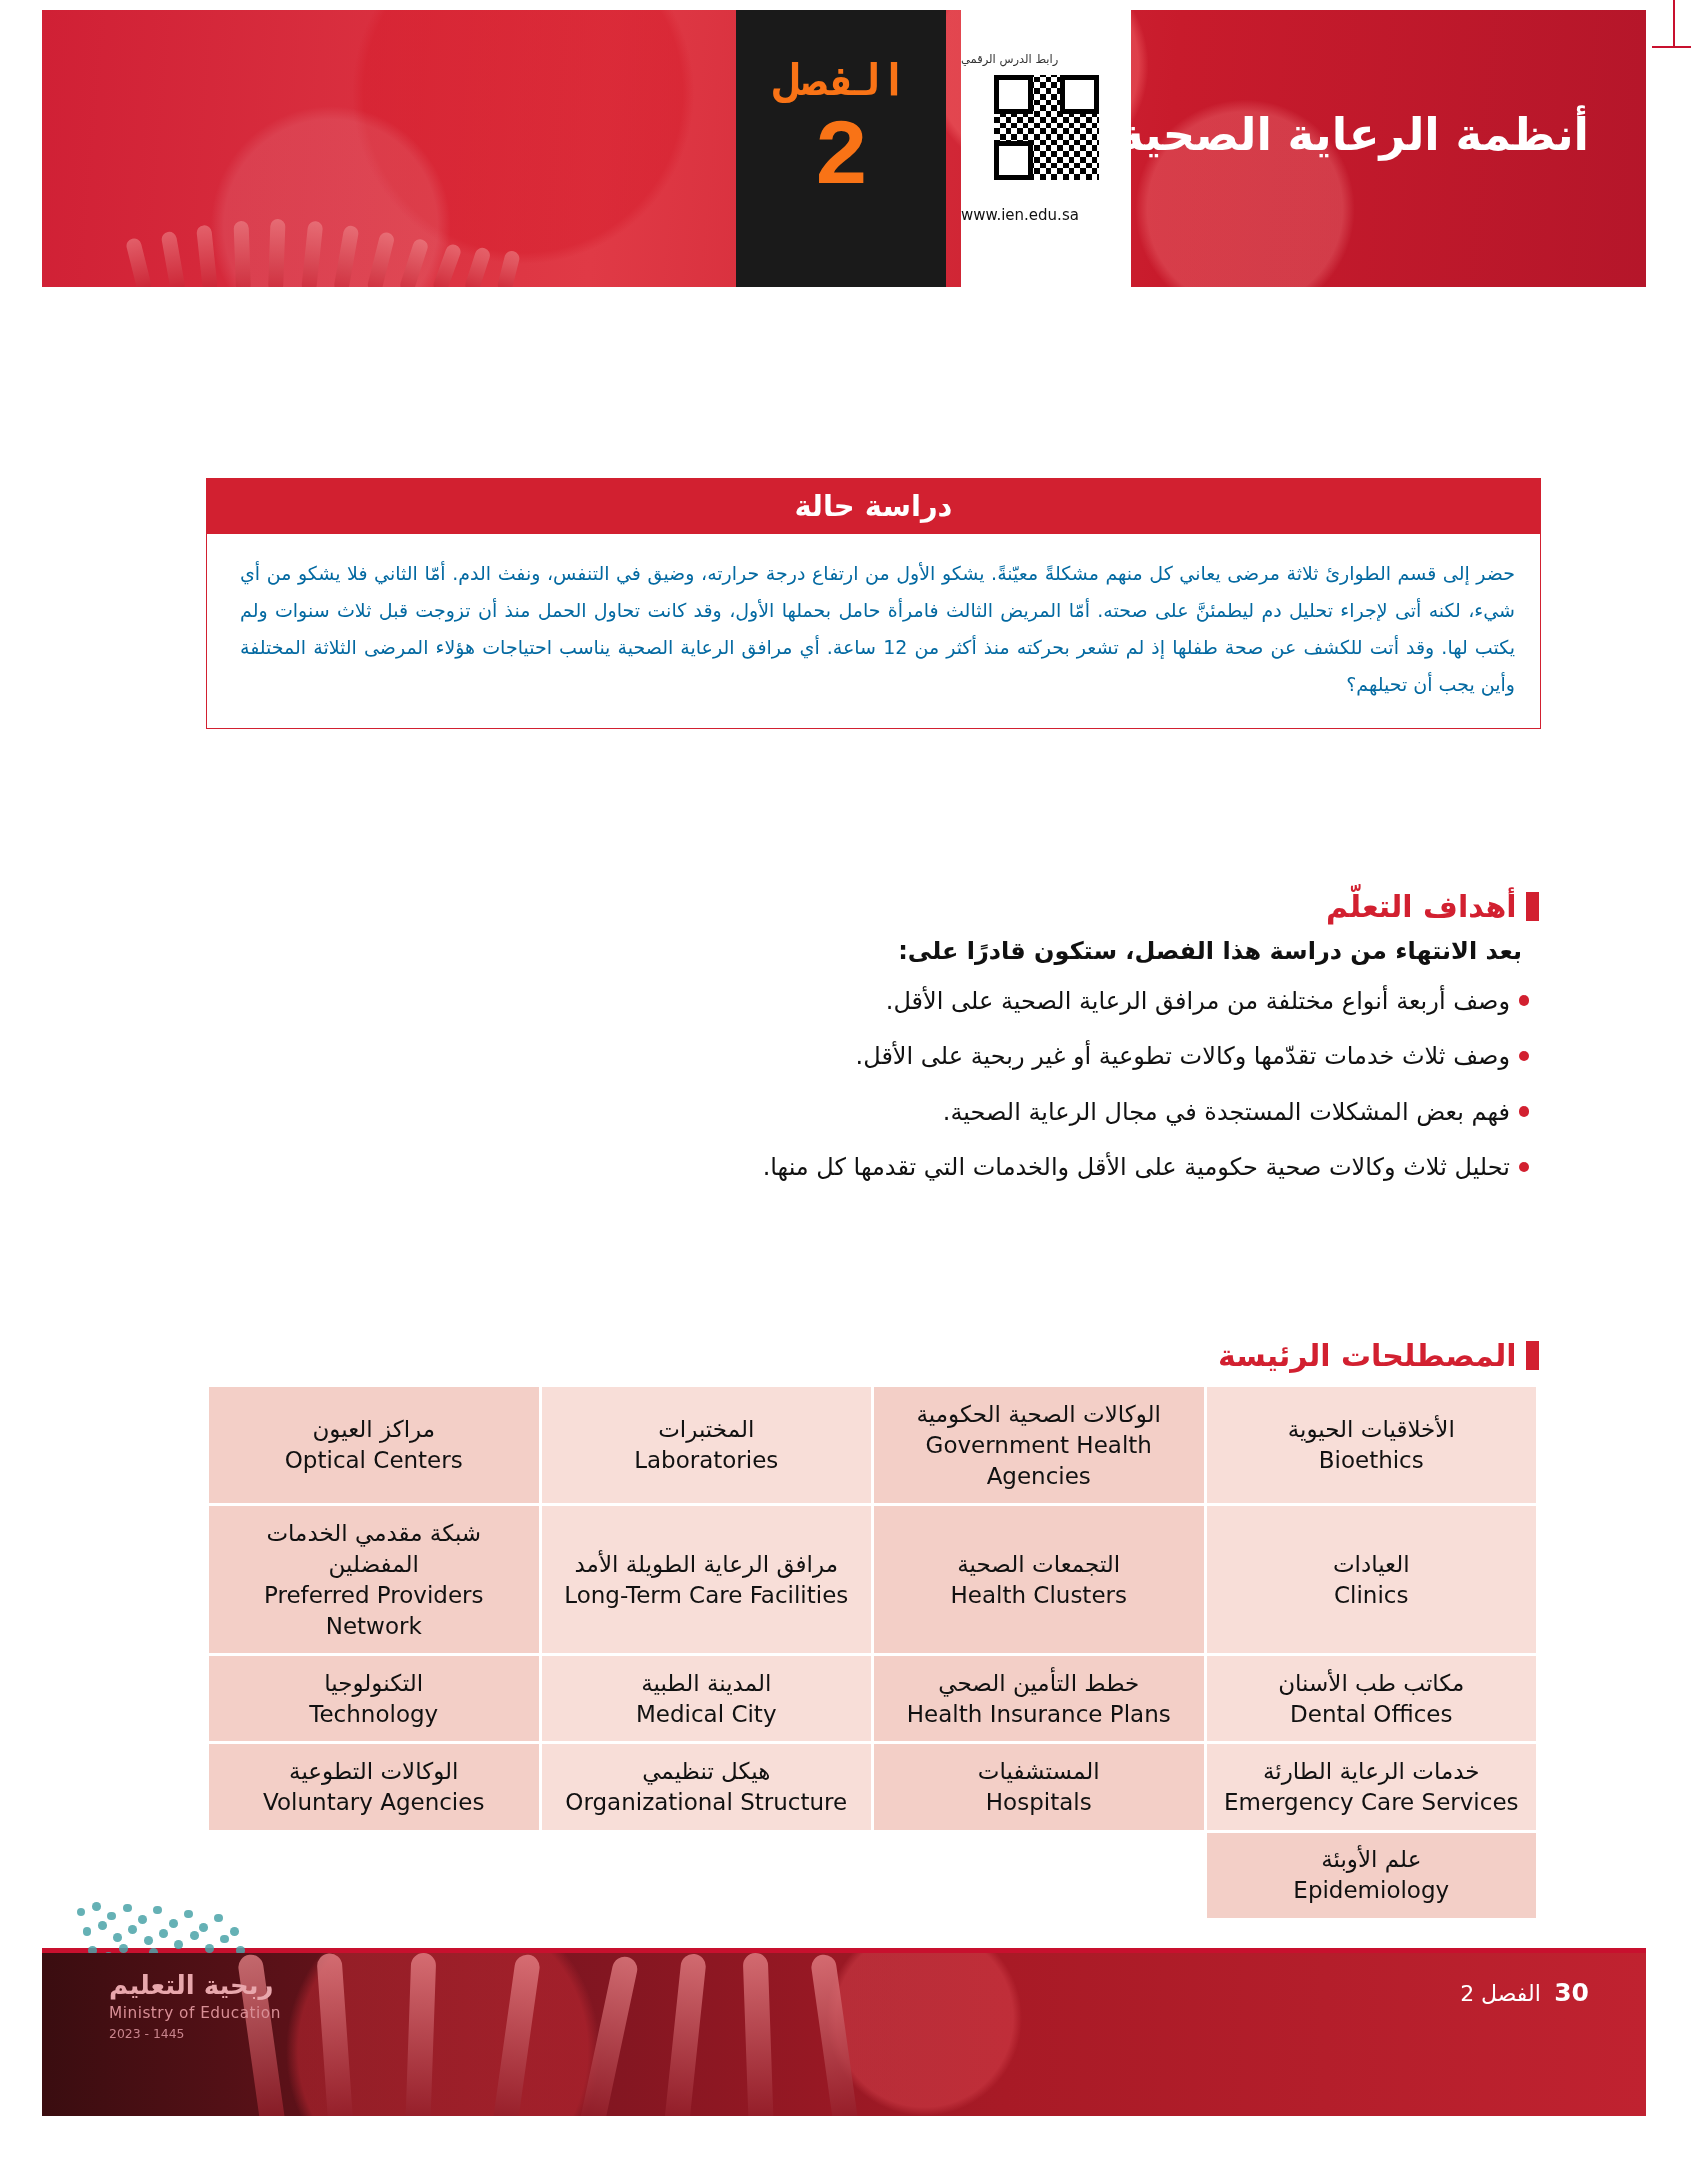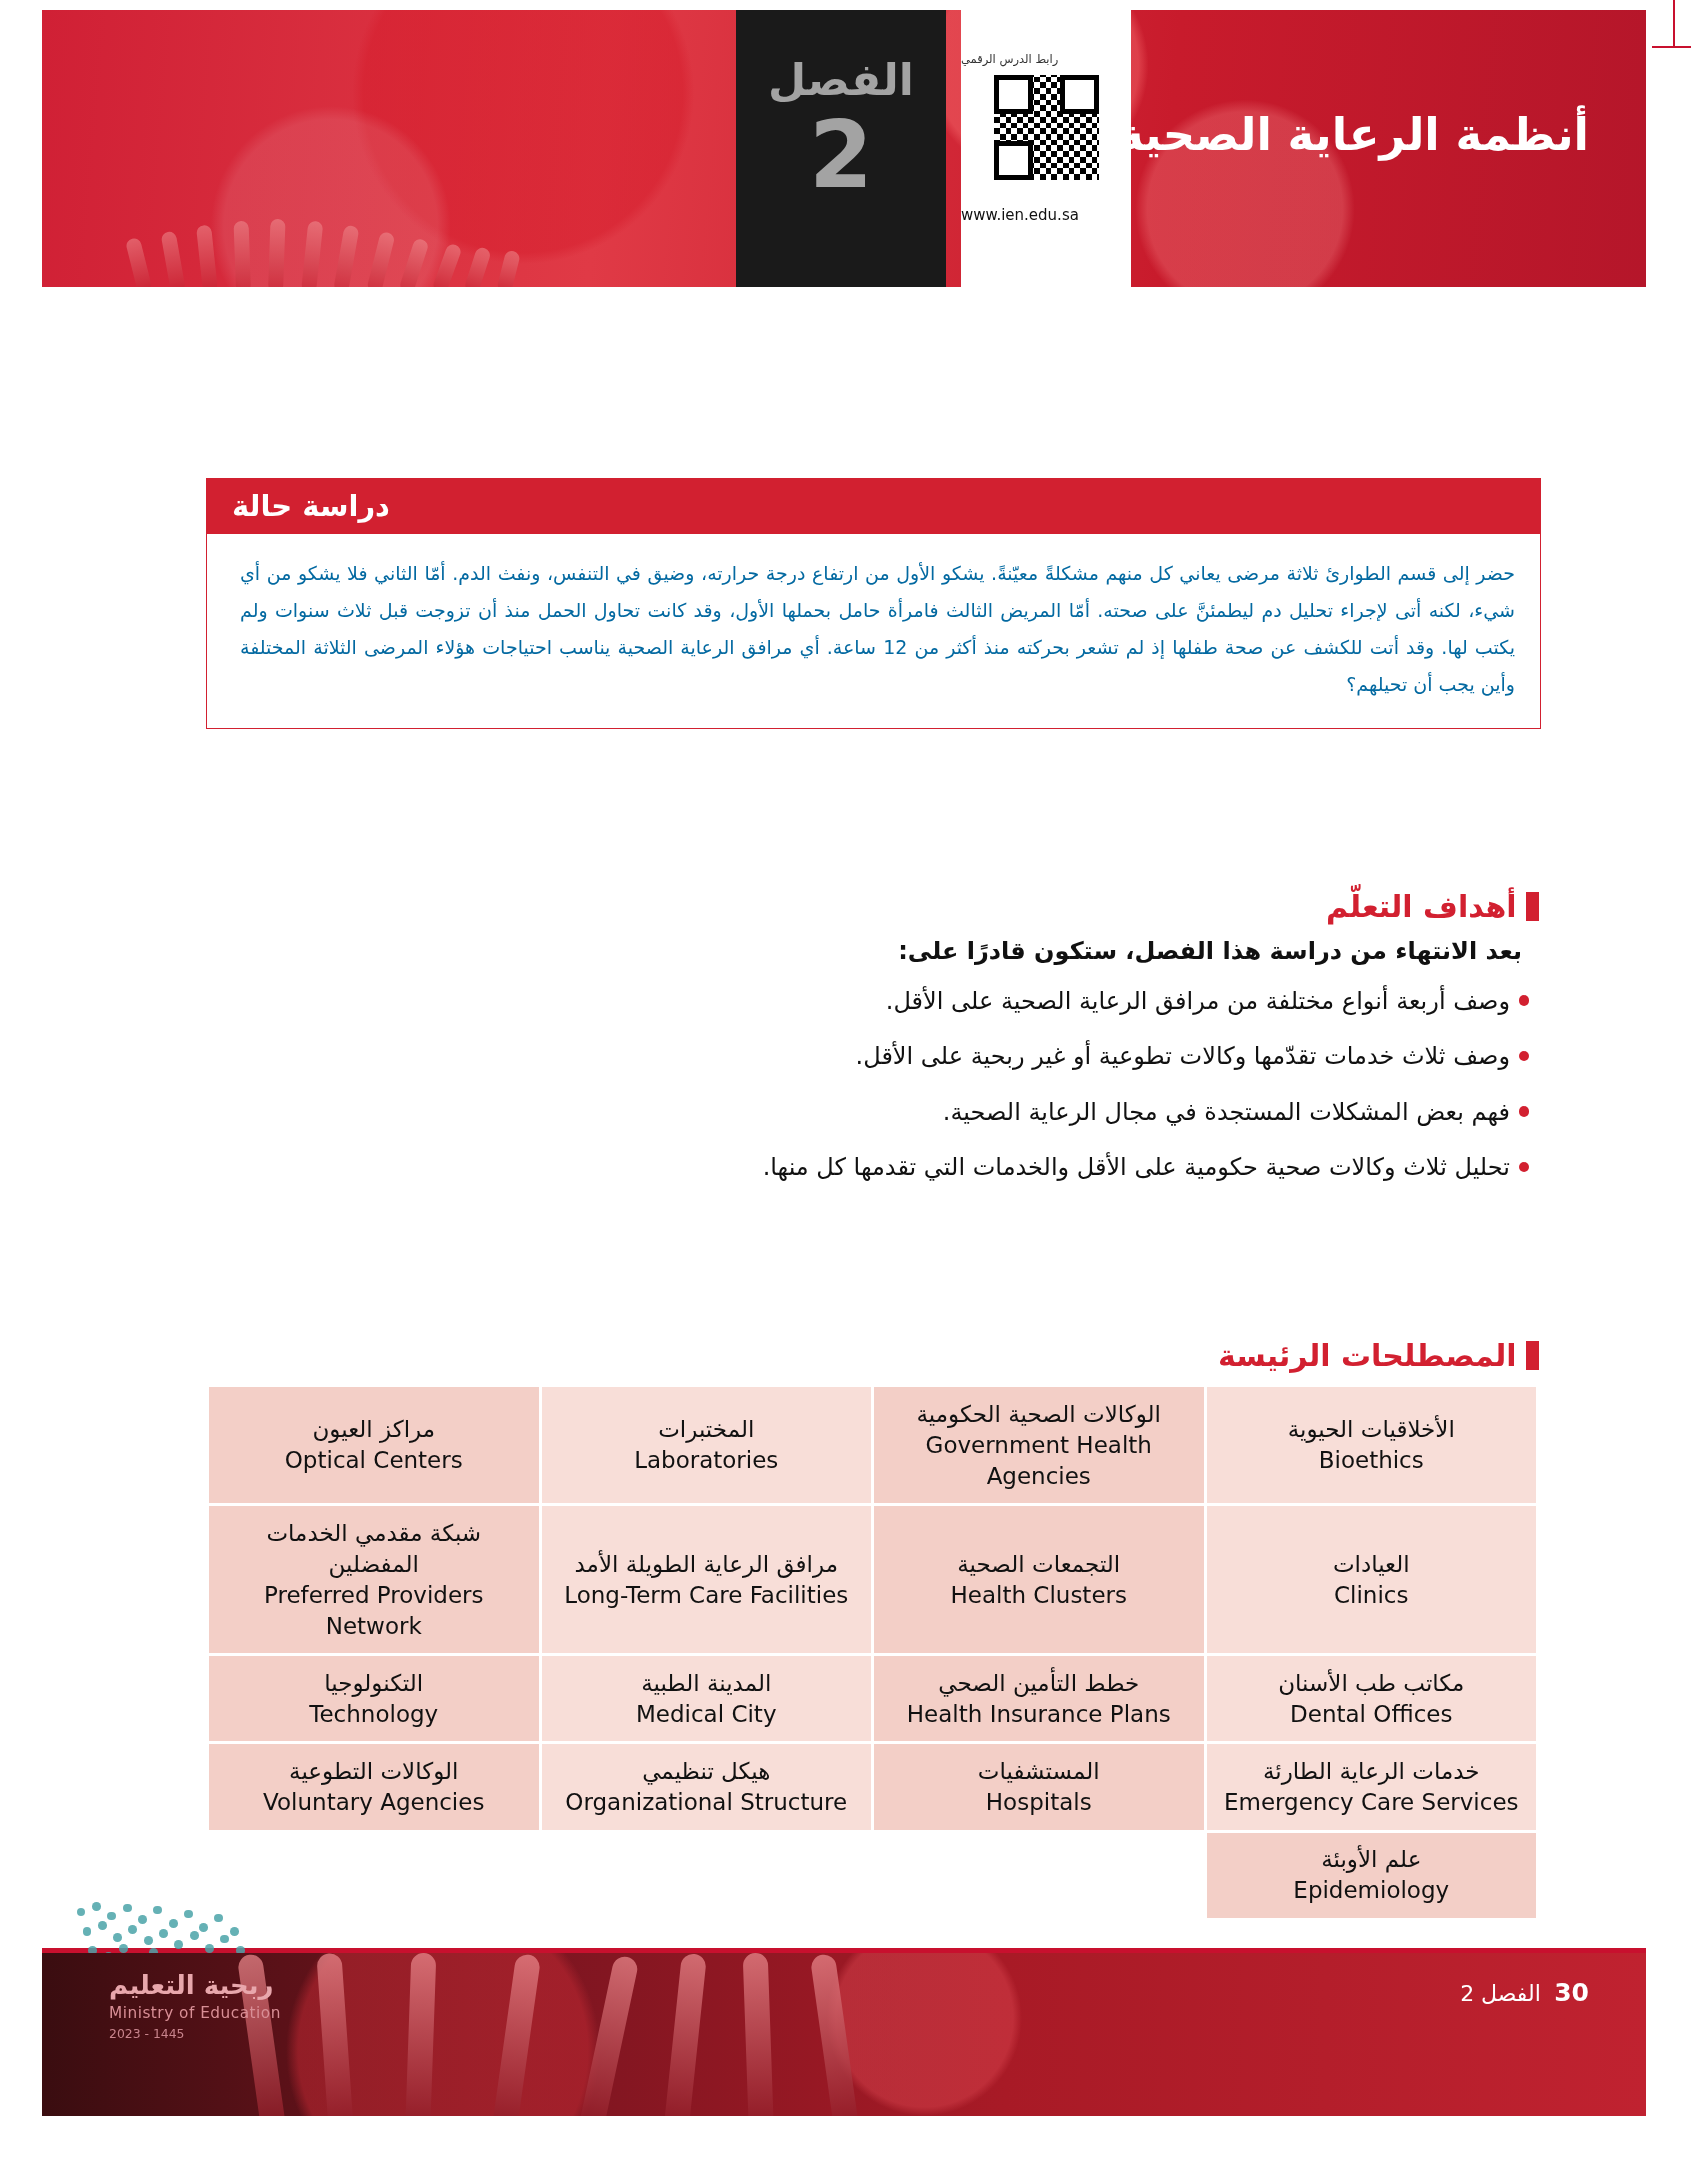--- a/index.html
+++ b/index.html
@@ -64,22 +64,23 @@
     transform-origin: bottom center;
   }
 
   .chapter-block {
     position: absolute;
     top: 9.6px;
     left: 736px;
     width: 210px;
     height: 277px;
     background: #1a1a1a;
-    color: #a3a3a3;
+    color: #f97316;
     text-align: center;
+    font-family: Liberation Mono, monospace;
   }
   .chapter-word {
     font-size: 44px;
     font-weight: 700;
     margin-top: 44px;
     letter-spacing: 0;
   }
   .chapter-num {
     font-size: 92px;
     font-weight: 700;
@@ -148,21 +149,21 @@
     position: absolute;
     top: 478px;
     left: 206px;
     width: 1333px;
     border: 1.9px solid #d22030;
     background: #ffffff;
   }
   .case-head {
     background: #d22030;
     color: #fff;
-    text-align: left;
+    text-align: center;
     font-size: 29px;
     font-weight: 700;
     padding: 9.6px 25px 11.5px 25px;
   }
   .case-body {
     padding: 21px 25px 25px 33px;
     font-size: 19px;
     line-height: 1.95;
     color: #0369a1;
     text-align: justify;

